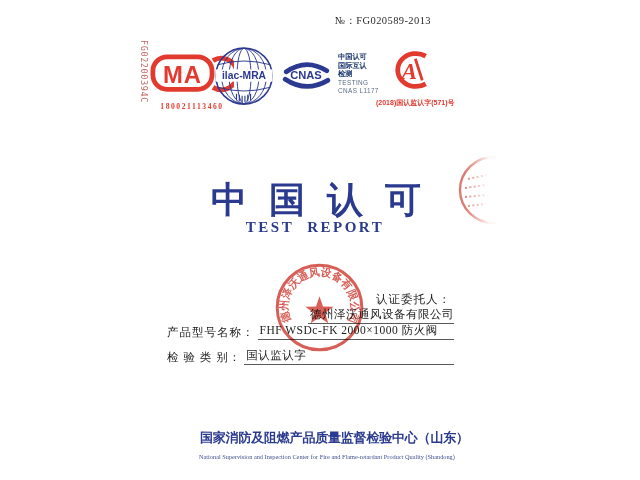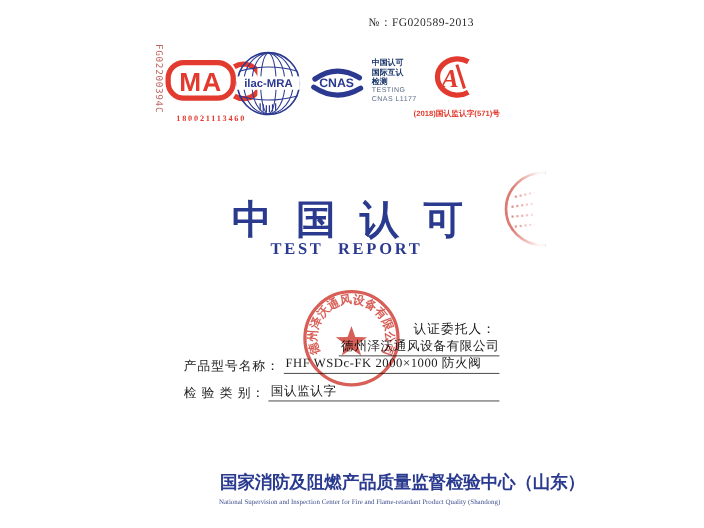--- a/index.html
+++ b/index.html
@@ -51,21 +51,21 @@
   .field-row .val{flex:1;border-bottom:1.2px solid #5a5a5a;padding:0 0 1px 2px;
                   white-space:nowrap;letter-spacing:.5px;}
   .row1{top:292px;flex-direction:column;} .row2{top:323px;} .row3{top:348px;}
 
   
   .seal{position:absolute;left:273px;top:261px;width:93px;height:93px;
         opacity:.82;mix-blend-mode:multiply;}
 
   
   .footer-logo{position:absolute;left:151px;top:425px;}
-  .footer-zh{position:absolute;left:200px;top:429px;font-size:16px;font-weight:bold;
+  .footer-zh{position:absolute;left:200px;top:429px;font-size:13px;font-weight:bold;
              color:#2a3a8e;font-family:"Liberation Sans", sans-serif;letter-spacing:-.2px;}
   .footer-en{position:absolute;left:199px;top:453px;font-size:6.3px;color:#41518f;
              font-family:"Liberation Serif", serif;}
 </style>
 </head>
 <body>
 
 <div class="stage">
 
   <div class="report-no">

